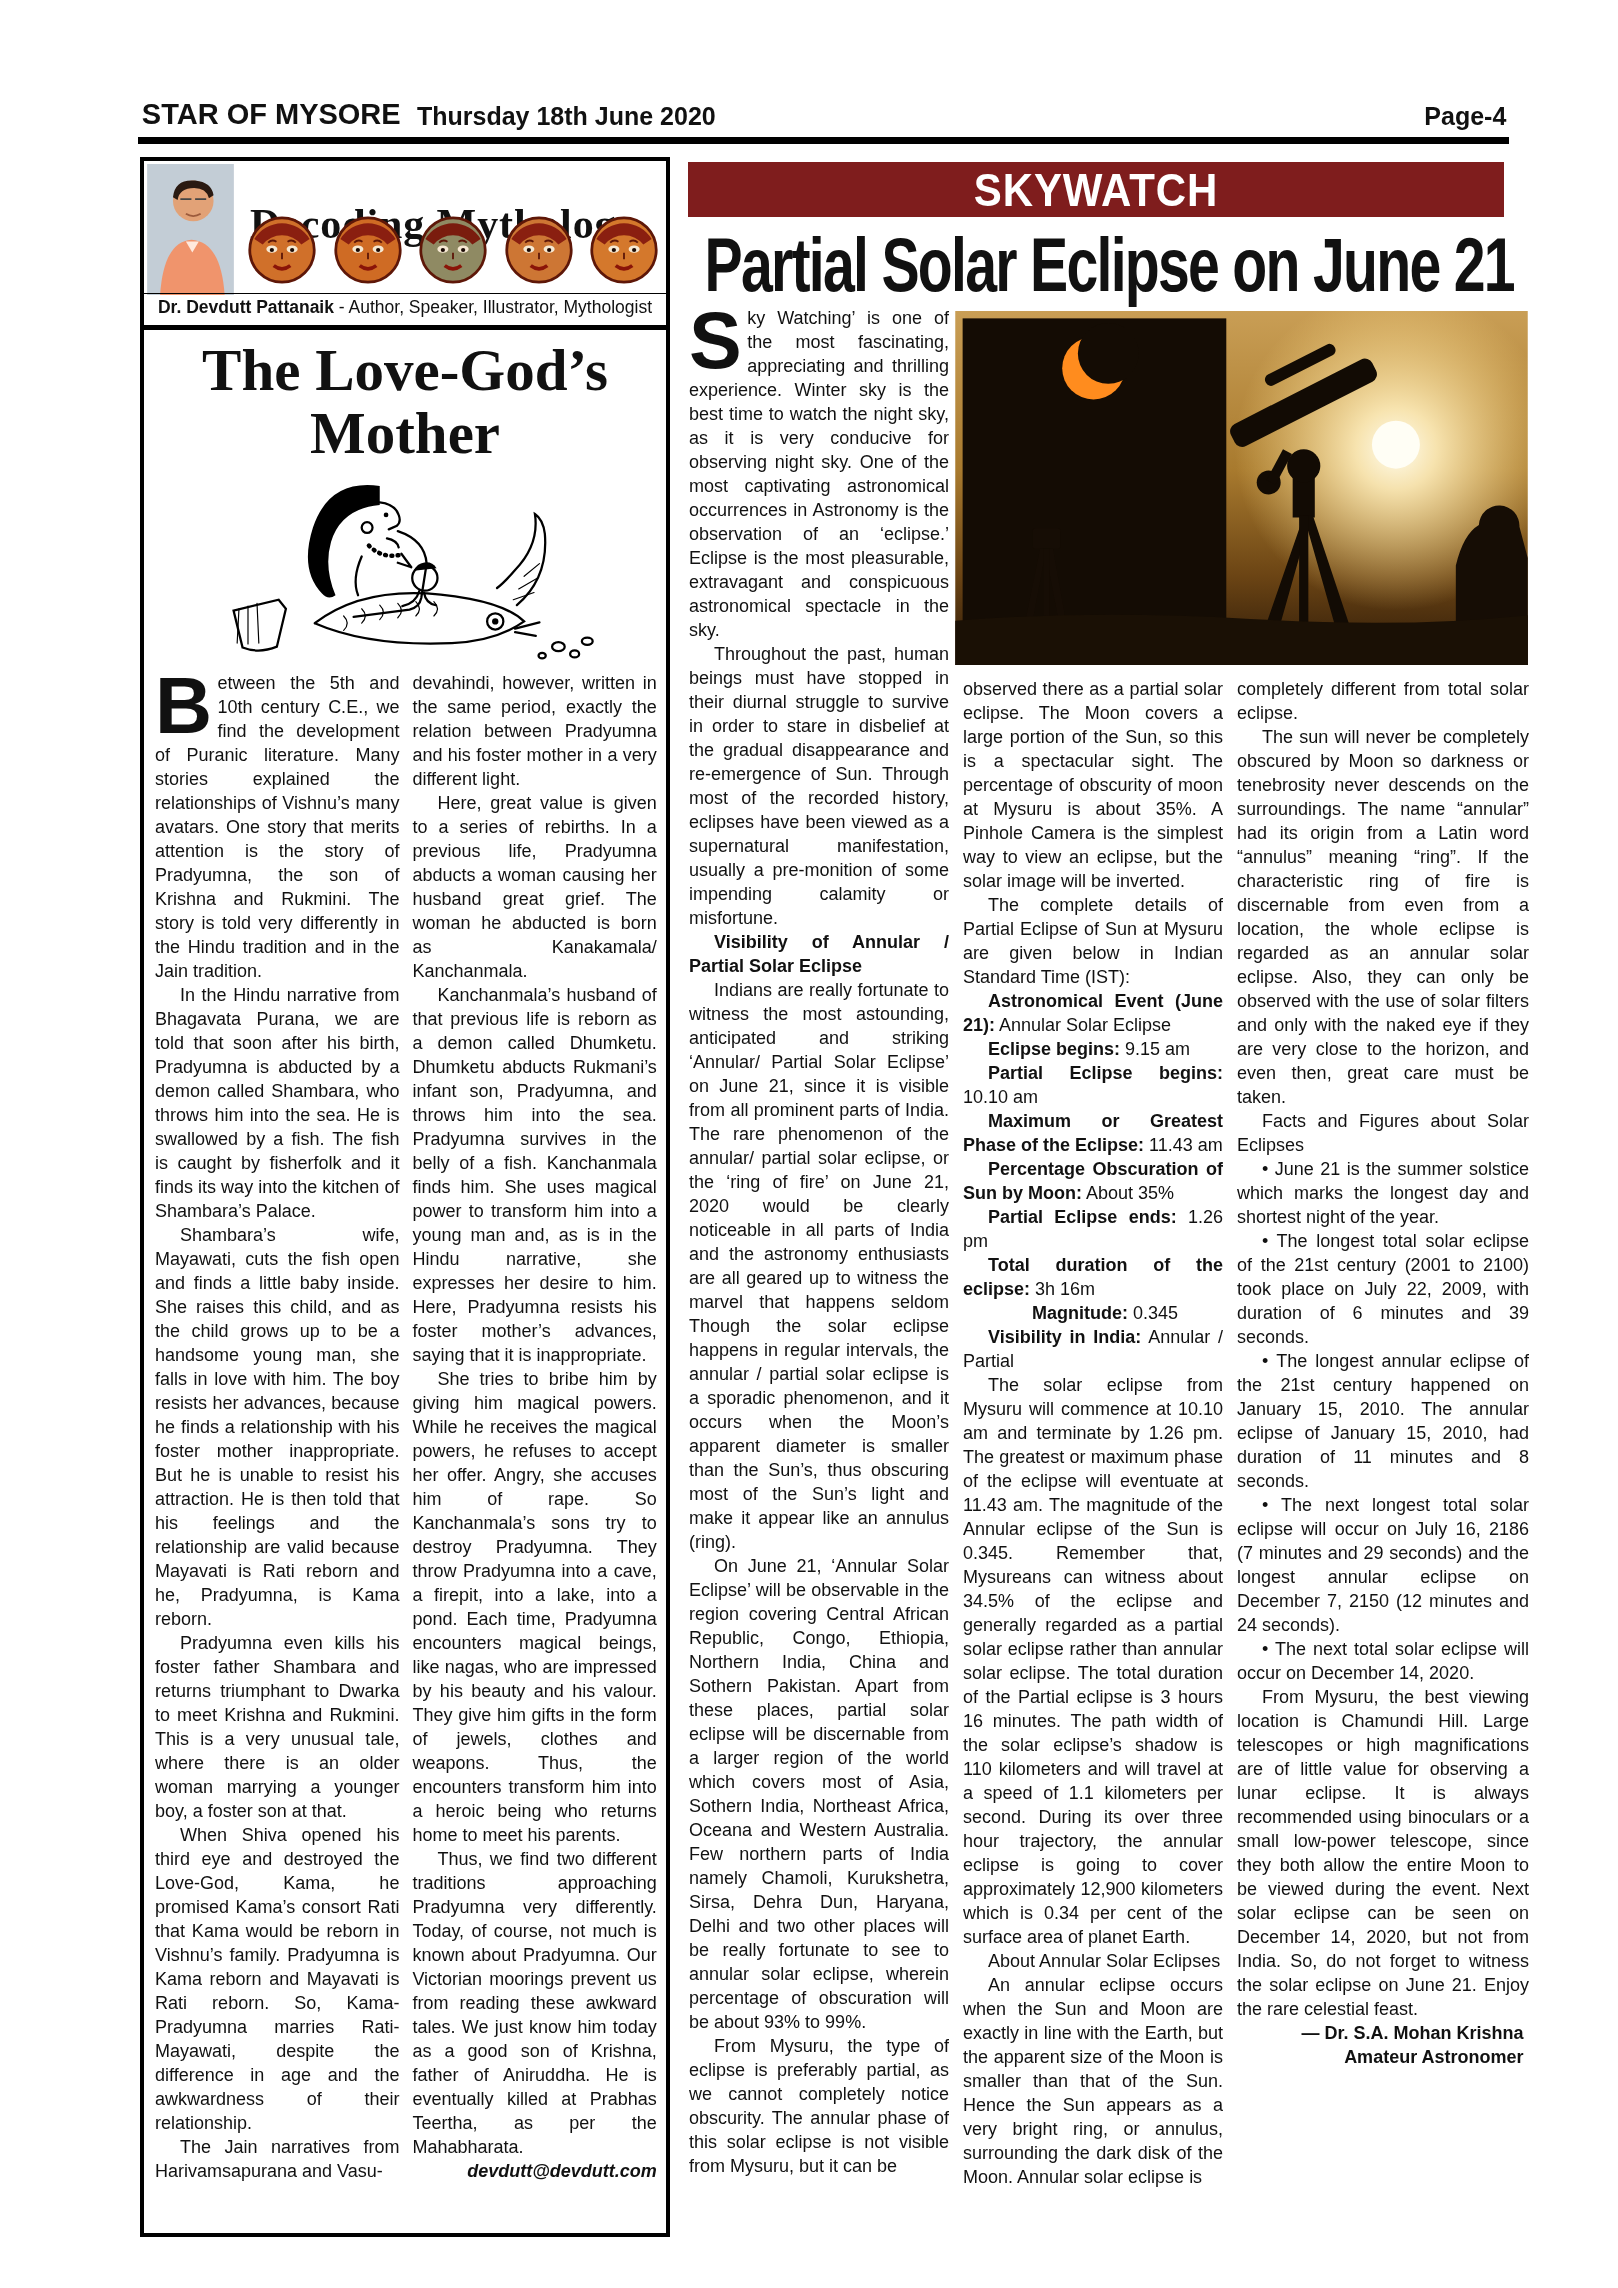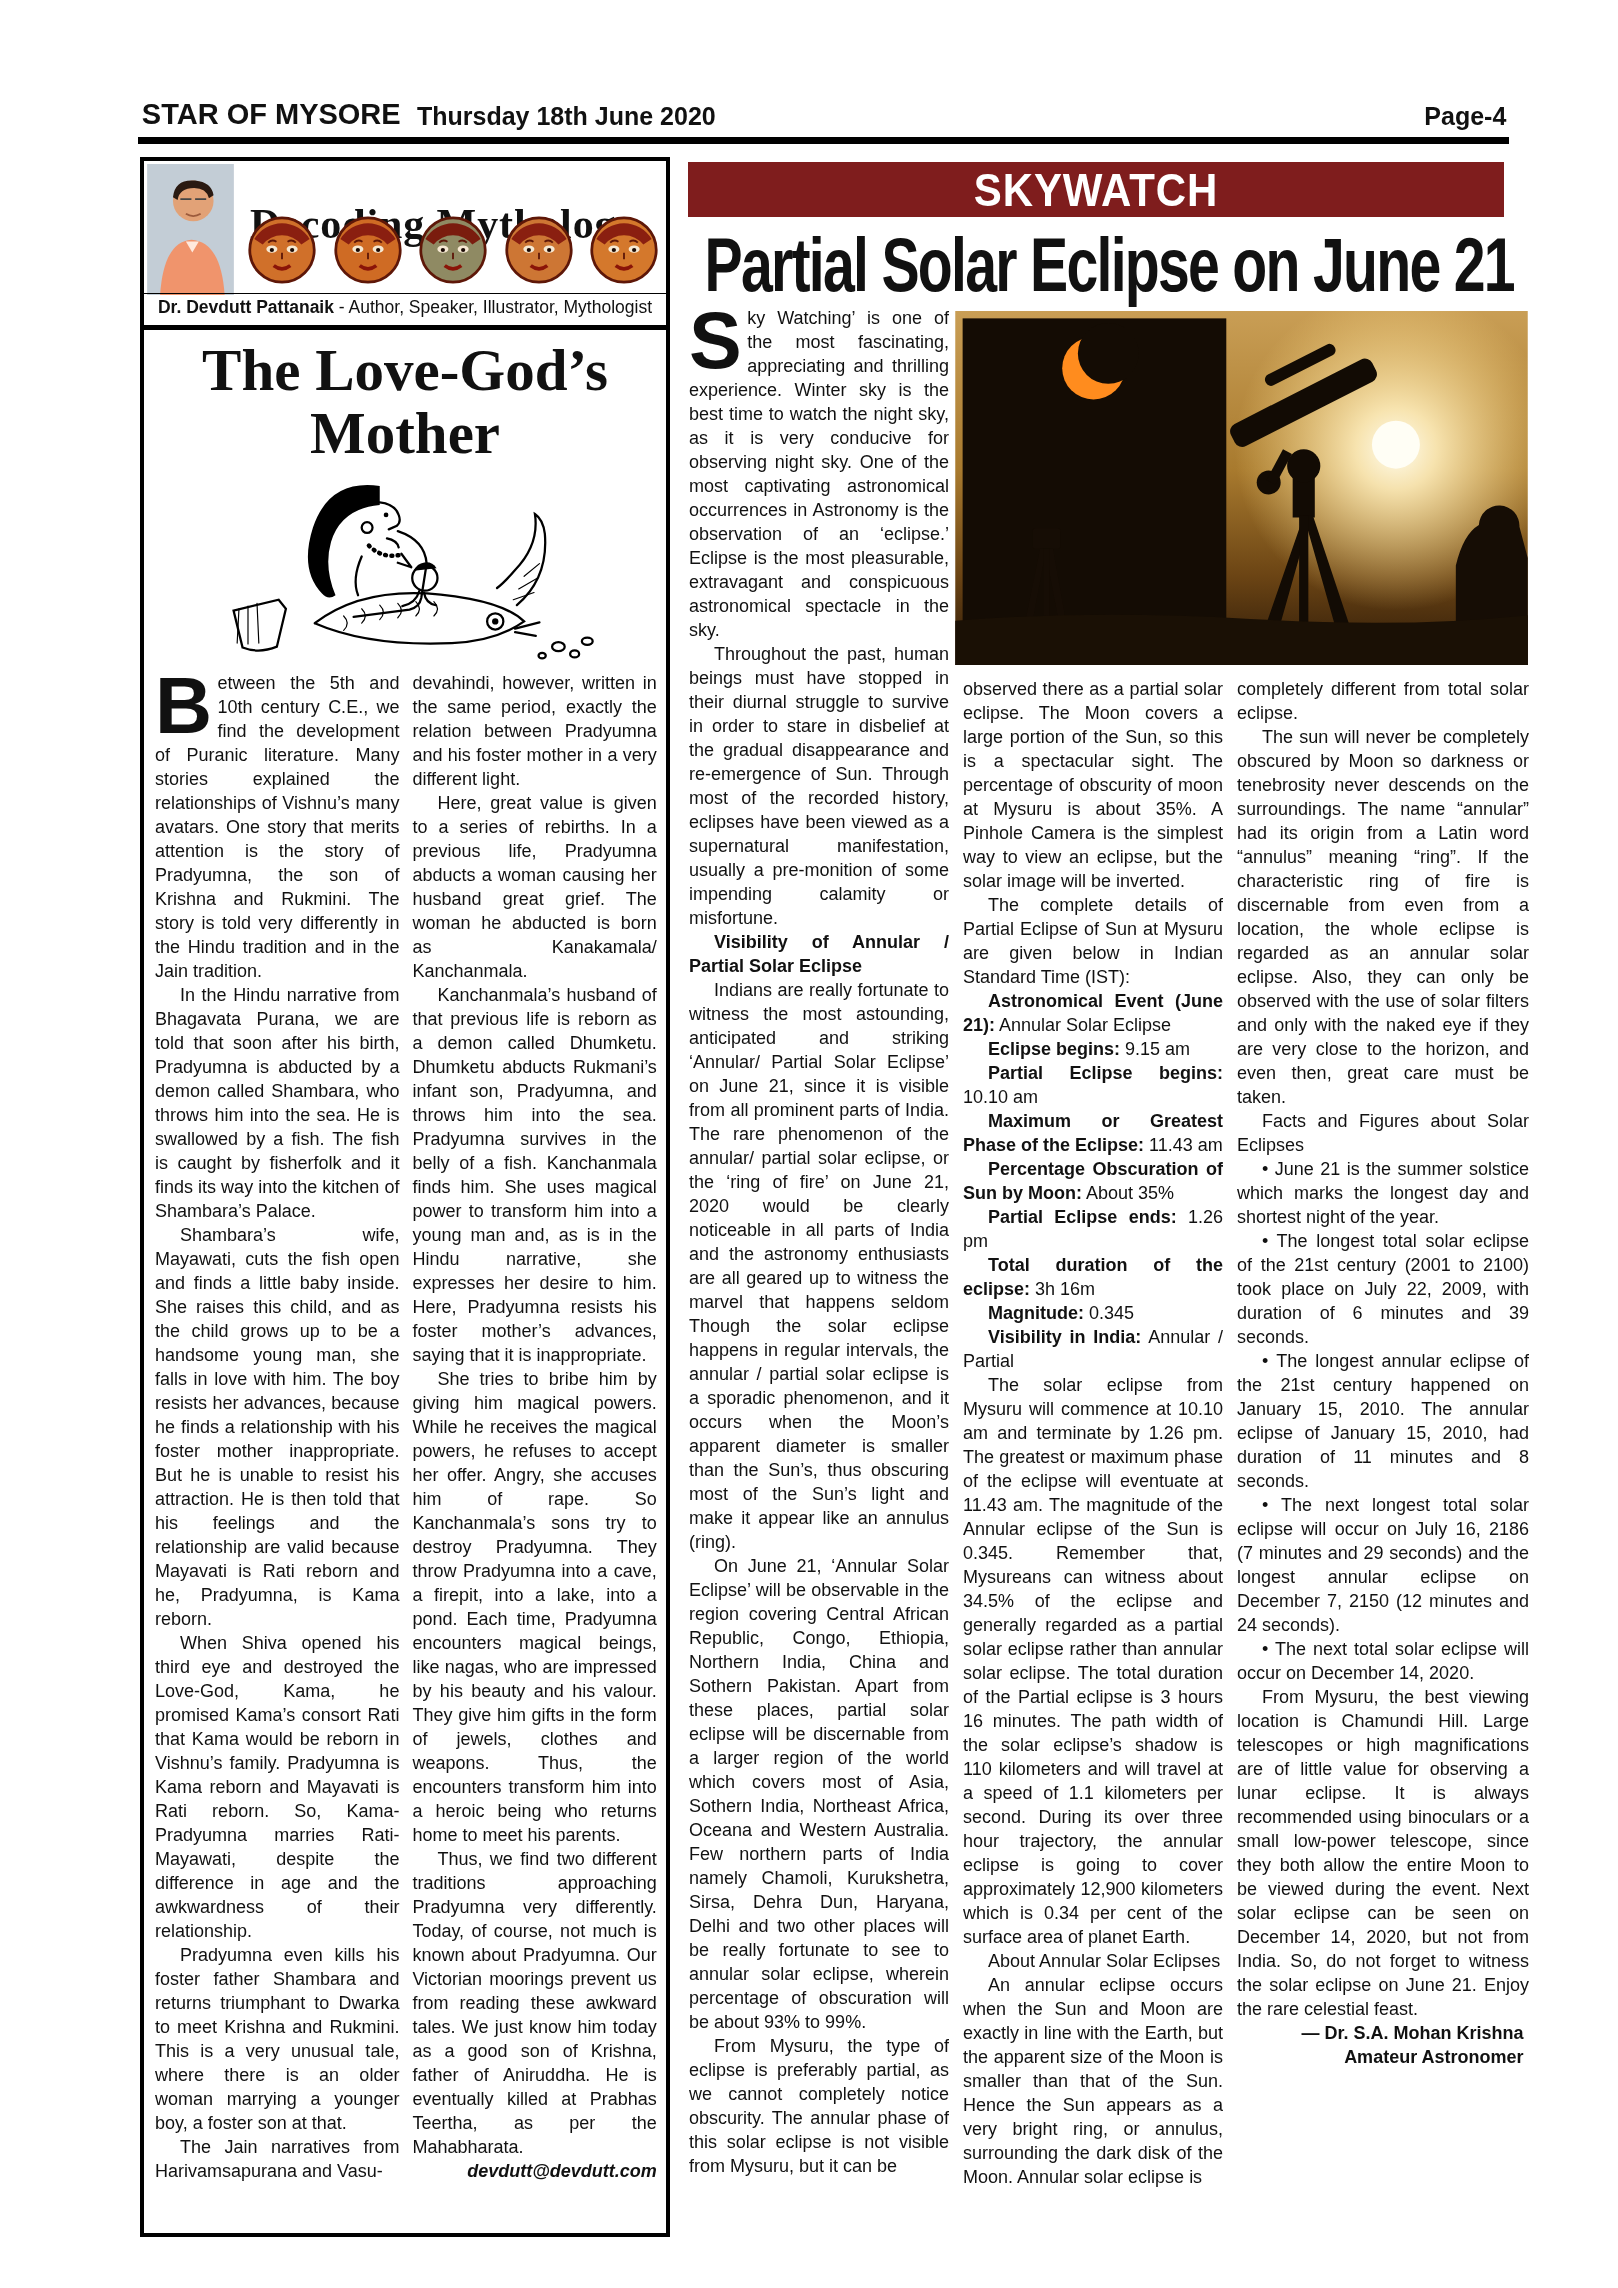--- a/index.html
+++ b/index.html
@@ -173,22 +173,22 @@
       <ellipse cx="422" cy="192" rx="6" ry="4"></ellipse>
       <ellipse cx="372" cy="208" rx="4" ry="3"></ellipse>
     </g>
   </svg>
 
   <div class="lcols">
     <div class="col">
         <div class="para"><span class="drop">B</span><span>etween the 5th and 10th century C.E., we find the development of Puranic literature. Many stories explained the relationships of Vishnu’s many avatars. One story that merits attention is the story of Pradyumna, the son of Krishna and Rukmini. The story is told very differently in the Hindu tradition and in the Jain tradition.</span></div>
         <div class="para ind"><span>In the Hindu narrative from Bhagavata Purana, we are told that soon after his birth, Pradyumna is abducted by a demon called Shambara, who throws him into the sea. He is swallowed by a fish. The fish is caught by fisherfolk and it finds its way into the kitchen of Shambara’s Palace.</span></div>
         <div class="para ind"><span>Shambara’s wife, Mayawati, cuts the fish open and finds a little baby inside. She raises this child, and as the child grows up to be a handsome young man, she falls in love with him. The boy resists her advances, because he finds a relationship with his foster mother inappropriate. But he is unable to resist his attraction. He is then told that his feelings and the relationship are valid because Mayavati is Rati reborn and he, Pradyumna, is Kama reborn.</span></div>
+        <div class="para ind"><span>Pradyumna even kills his foster father Shambara and returns triumphant to Dwarka to meet Krishna and Rukmini. This is a very unusual tale, where there is an older woman marrying a younger boy, a foster son at that.</span></div>
         <div class="para ind"><span>When Shiva opened his third eye and destroyed the Love-God, Kama, he promised Kama’s consort Rati that Kama would be reborn in Vishnu’s family. Pradyumna is Kama reborn and Mayavati is Rati reborn. So, Kama-Pradyumna marries Rati-Mayawati, despite the difference in age and the awkwardness of their relationship.</span></div>
-        <div class="para ind"><span>Pradyumna even kills his foster father Shambara and returns triumphant to Dwarka to meet Krishna and Rukmini. This is a very unusual tale, where there is an older woman marrying a younger boy, a foster son at that.</span></div>
         <div class="para ind"><span>The Jain narratives from Harivamsapurana and Vasu-</span></div>
       </div>
     <div class="col">
         <div class="para"><span>devahindi, however, written in the same period, exactly the relation between Pradyumna and his foster mother in a very different light.</span></div>
         <div class="para ind"><span>Here, great value is given to a series of rebirths. In a previous life, Pradyumna abducts a woman causing her husband great grief. The woman he abducted is born as Kanakamala/ Kanchanmala.</span></div>
         <div class="para ind"><span>Kanchanmala’s husband of that previous life is reborn as a demon called Dhumketu. Dhumketu abducts Rukmani’s infant son, Pradyumna, and throws him into the sea. Pradyumna survives in the belly of a fish. Kanchanmala finds him. She uses magical power to transform him into a young man and, as is in the Hindu narrative, she expresses her desire to him. Here, Pradyumna resists his foster mother’s advances, saying that it is inappropriate.</span></div>
         <div class="para ind"><span>She tries to bribe him by giving him magical powers. While he receives the magical powers, he refuses to accept her offer. Angry, she accuses him of rape. So Kanchanmala’s sons try to destroy Pradyumna. They throw Pradyumna into a cave, a firepit, into a lake, into a pond. Each time, Pradyumna encounters magical beings, like nagas, who are impressed by his beauty and his valour. They give him gifts in the form of jewels, clothes and weapons. Thus, the encounters transform him into a heroic being who returns home to meet his parents.</span></div>
         <div class="para ind"><span>Thus, we find two different traditions approaching Pradyumna very differently. Today, of course, not much is known about Pradyumna. Our Victorian moorings prevent us from reading these awkward tales. We just know him today as a good son of Krishna, father of Aniruddha. He is eventually killed at Prabhas Teertha, as per the Mahabharata.</span></div>
         <div class="para al-right signoff"><span>devdutt@devdutt.com</span></div>
       </div>
@@ -260,21 +260,21 @@
 <div class="col rcol2">
     <div class="para"><span>observed there as a partial solar eclipse. The Moon covers a large portion of the Sun, so this is a spectacular sight. The percentage of obscurity of moon at Mysuru is about 35%. A Pinhole Camera is the simplest way to view an eclipse, but the solar image will be inverted.</span></div>
     <div class="para ind"><span>The complete details of Partial Eclipse of Sun at Mysuru are given below in Indian Standard Time (IST):</span></div>
     <div class="para ind"><span style="font-weight: bold;">Astronomical Event (June 21):</span><span> Annular Solar Eclipse</span></div>
     <div class="para ind"><span style="font-weight: bold;">Eclipse begins:</span><span> 9.15 am</span></div>
     <div class="para ind"><span style="font-weight: bold;">Partial Eclipse begins:</span><span> 10.10 am</span></div>
     <div class="para ind"><span style="font-weight: bold;">Maximum or Greatest Phase of the Eclipse:</span><span> 11.43 am</span></div>
     <div class="para ind"><span style="font-weight: bold;">Percentage Obscuration of Sun by Moon:</span><span> About 35%</span></div>
     <div class="para ind"><span style="font-weight: bold;">Partial Eclipse ends:</span><span> 1.26 pm</span></div>
     <div class="para ind"><span style="font-weight: bold;">Total duration of the eclipse:</span><span> 3h 16m</span></div>
-    <div class="para ind"><span style="font-weight: bold;">Magnitude:</span><span> 0.345</span></div>
+    <div class="para ind"><span style="font-weight: bold; margin-left: 44px;">Magnitude:</span><span> 0.345</span></div>
     <div class="para ind"><span style="font-weight: bold;">Visibility in India:</span><span> Annular / Partial</span></div>
     <div class="para ind"><span>The solar eclipse from Mysuru will commence at 10.10 am and terminate by 1.26 pm. The greatest or maximum phase of the eclipse will eventuate at 11.43 am. The magnitude of the Annular eclipse of the Sun is 0.345. Remember that, Mysureans can witness about 34.5% of the eclipse and generally regarded as a partial solar eclipse rather than annular solar eclipse. The total duration of the Partial eclipse is 3 hours 16 minutes. The path width of the solar eclipse’s shadow is 110 kilometers and will travel at a speed of 1.1 kilometers per second. During its over three hour trajectory, the annular eclipse is going to cover approximately 12,900 kilometers which is 0.34 per cent of the surface area of planet Earth.</span></div>
     <div class="para ind"><span>About Annular Solar Eclipses</span></div>
     <div class="para ind"><span>An annular eclipse occurs when the Sun and Moon are exactly in line with the Earth, but the apparent size of the Moon is smaller than that of the Sun. Hence the Sun appears as a very bright ring, or annulus, surrounding the dark disk of the Moon. Annular solar eclipse is</span></div>
   </div>
 <div class="col rcol3">
     <div class="para"><span>completely different from total solar eclipse.</span></div>
     <div class="para ind"><span>The sun will never be completely obscured by Moon so darkness or tenebrosity never descends on the surroundings. The name “annular” had its origin from a Latin word “annulus” meaning “ring”. If the characteristic ring of fire is discernable from even from a location, the whole eclipse is regarded as an annular solar eclipse. Also, they can only be observed with the use of solar filters and only with the naked eye if they are very close to the horizon, and even then, great care must be taken.</span></div>
     <div class="para ind"><span>Facts and Figures about Solar Eclipses</span></div>
     <div class="para ind"><span>• June 21 is the summer solstice which marks the longest day and shortest night of the year.</span></div>

